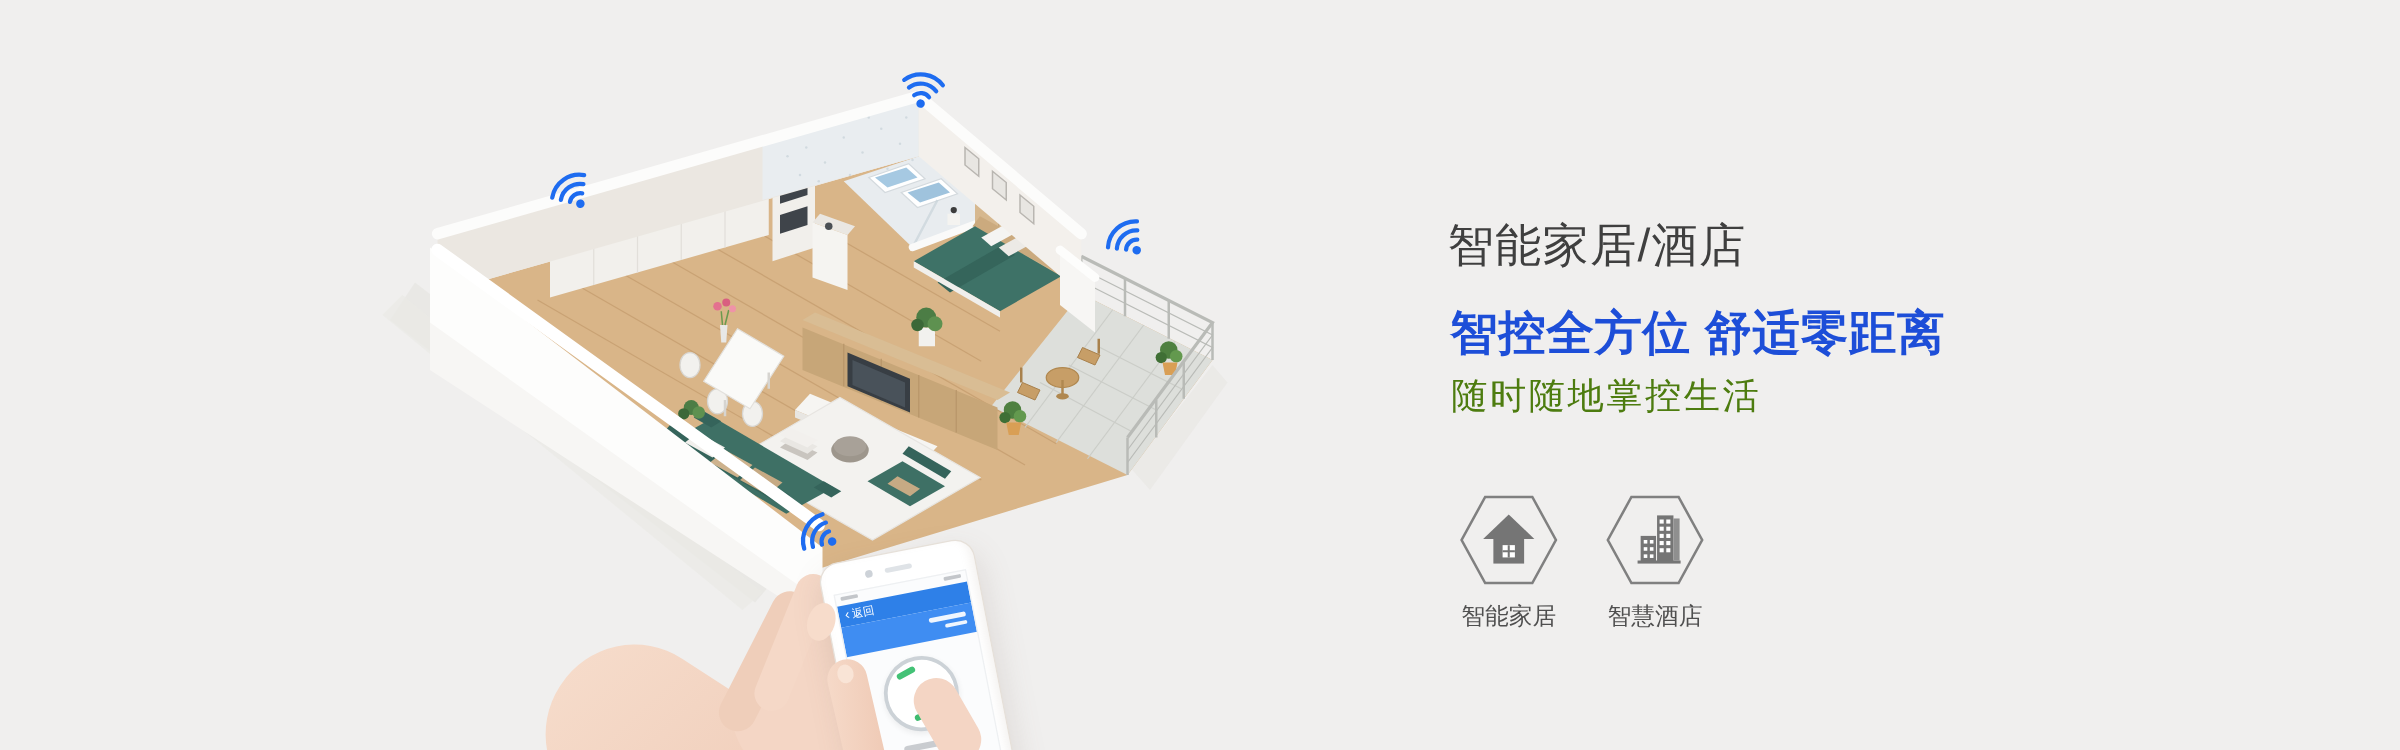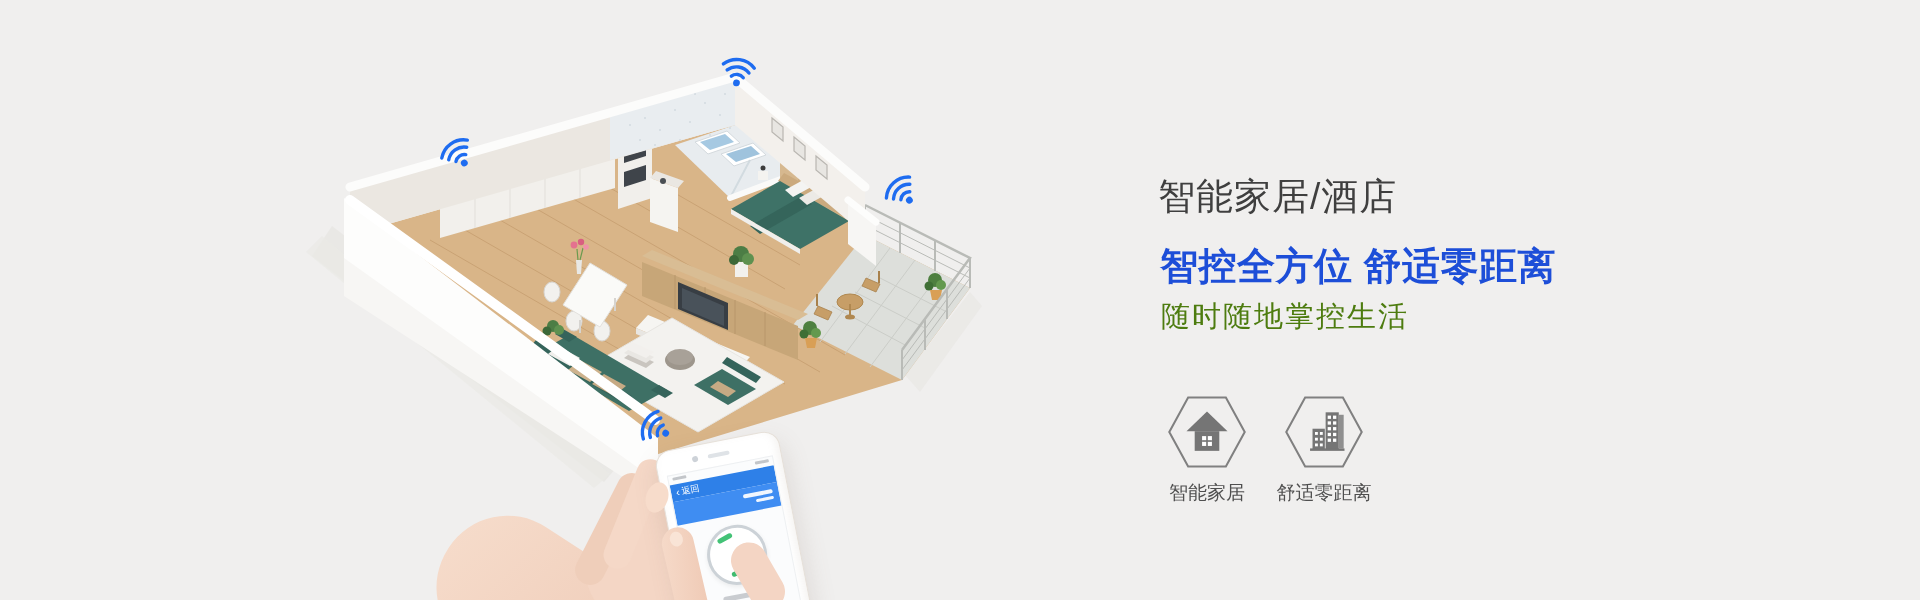--- a/index.html
+++ b/index.html
@@ -441,17 +441,17 @@
             <rect x="54.5" y="58" width="4" height="4"></rect>
               <rect x="61" y="58" width="4" height="4"></rect>
             <rect x="39" y="50" width="3.5" height="3.5"></rect>
               <rect x="45" y="50" width="3.5" height="3.5"></rect>
             <rect x="39" y="57" width="3.5" height="3.5"></rect>
               <rect x="45" y="57" width="3.5" height="3.5"></rect>
             <rect x="39" y="64" width="3.5" height="3.5"></rect>
               <rect x="45" y="64" width="3.5" height="3.5"></rect>
           </g>
         </svg>
-        <div class="feature-label">舒适零距离</div>
+        <div class="feature-label">智慧酒店</div>
       </div>
     </div>
   </div>
 </div>
 
 </body></html>

